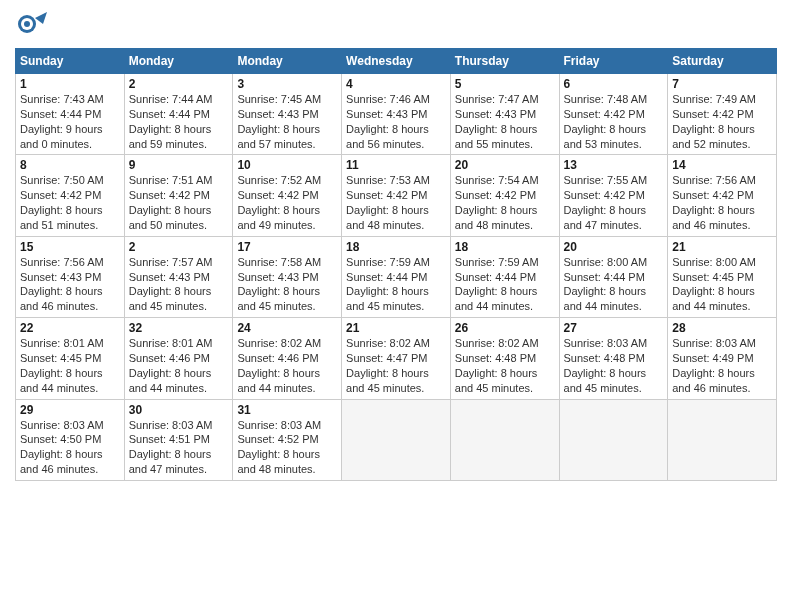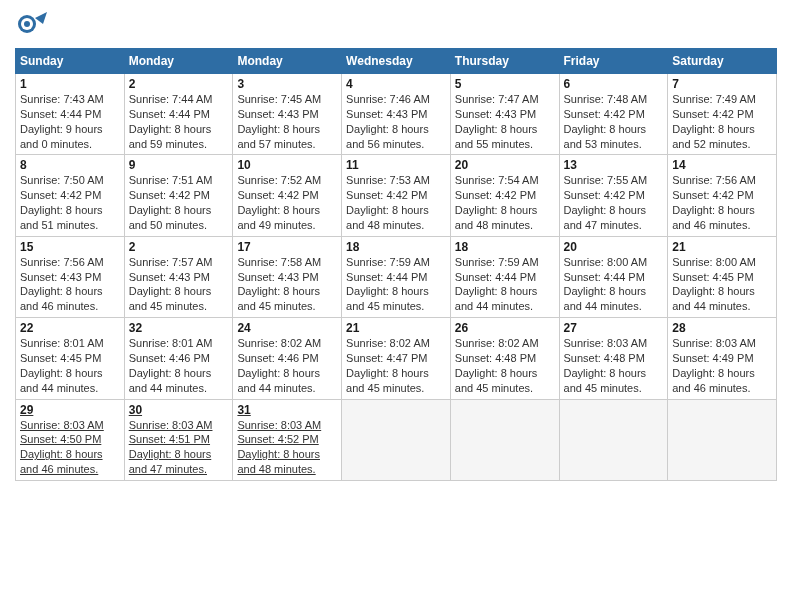--- a/index.html
+++ b/index.html
@@ -80,21 +80,20 @@
       display: block;
       margin-bottom: 1px;
     }
     .day-info {
       font-size: 11px;
       color: #333;
       line-height: 1.35;
     }
     .last-row td {
       height: 70px;
-      text-decoration: underline;
     }
   </style>
 </head>
 <body>
 
 <div class="page">
   <div class="header">
     <div class="logo">
       <svg width="32" height="32" viewBox="0 0 32 32">
         <circle cx="12" cy="14" r="9" fill="#2e6da4"></circle>

